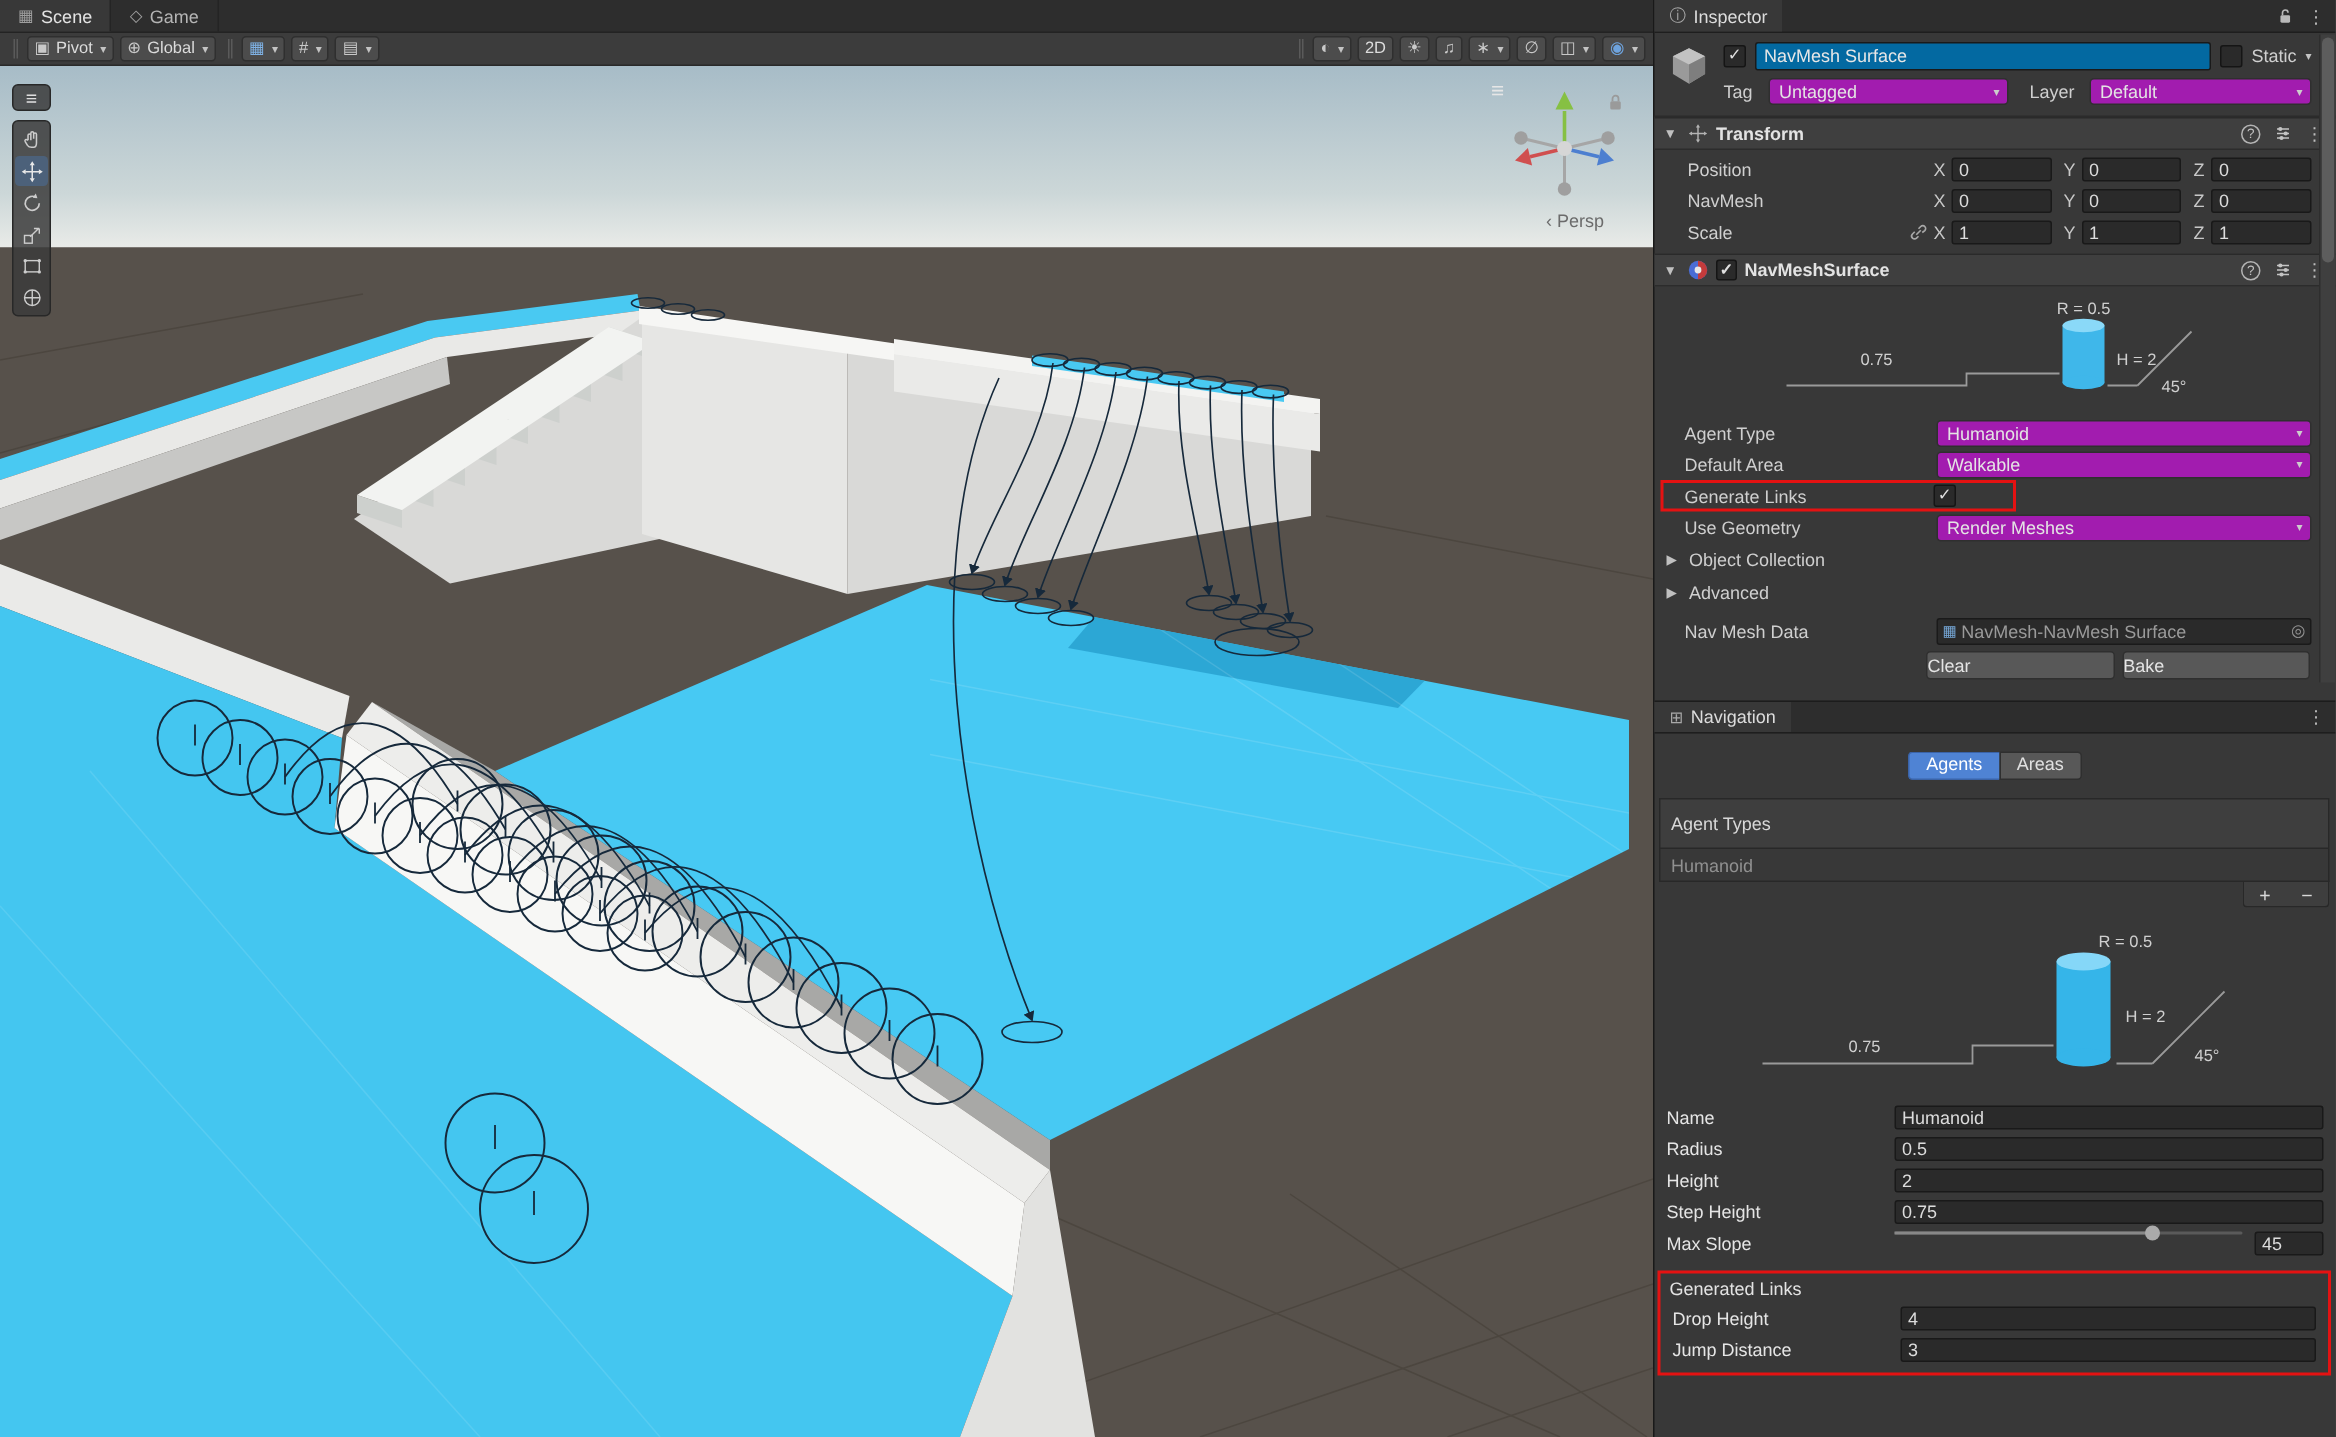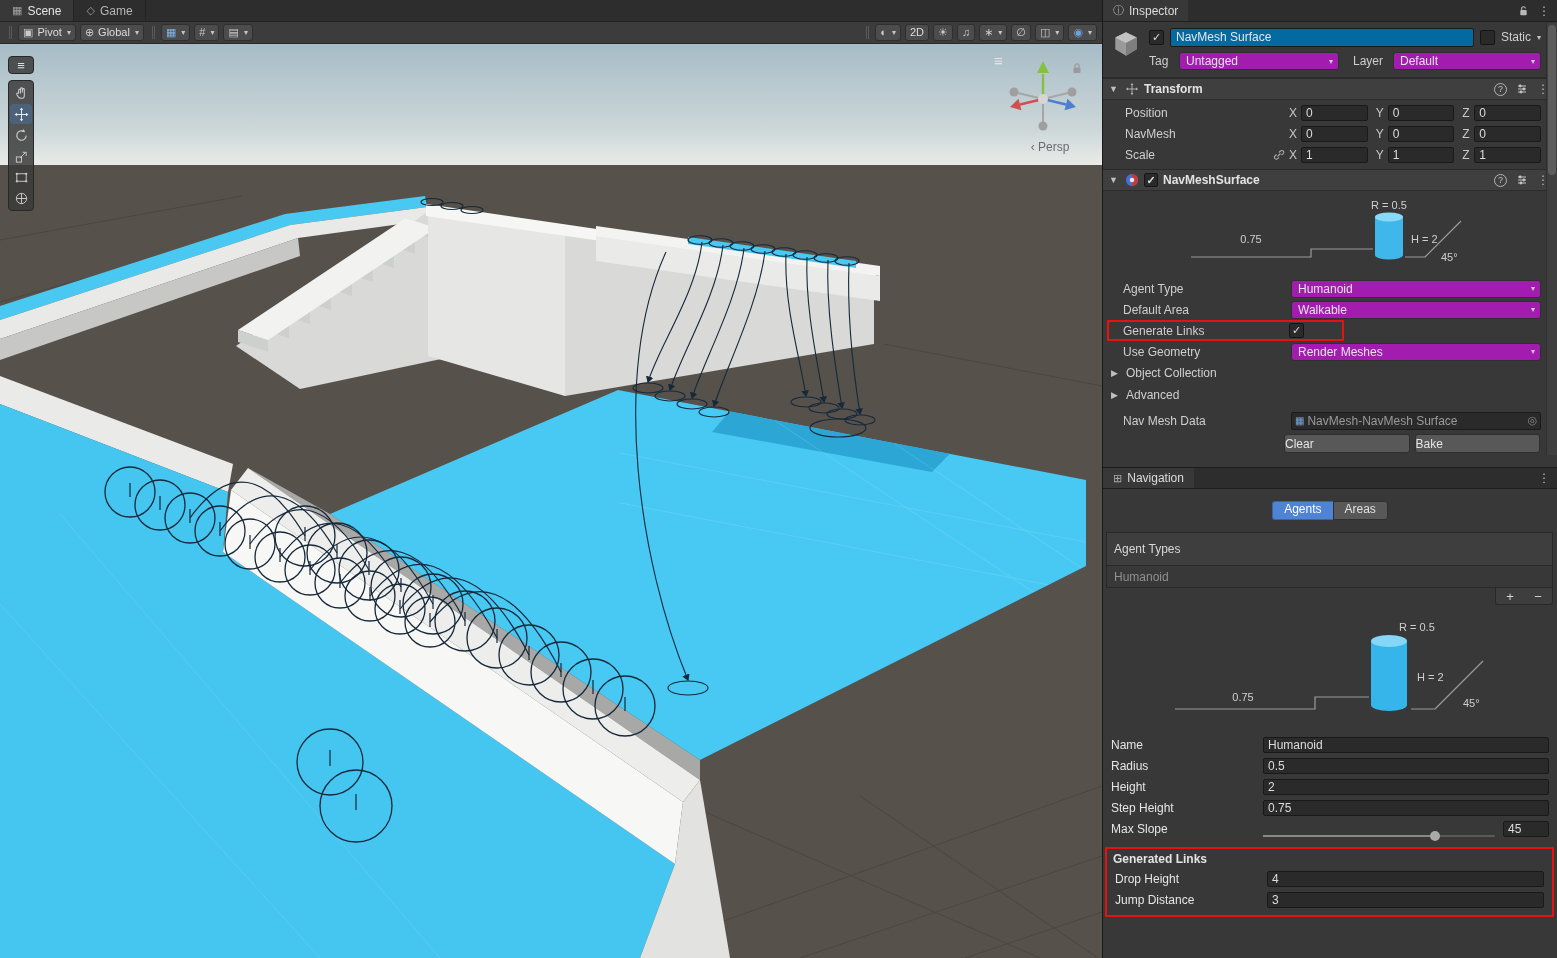--- a/index.html
+++ b/index.html
@@ -101,27 +101,27 @@
   .seg.right{border-radius:0 3px 3px 0}
   .at-box{margin:12px 4px 0 3px}
   .at-head{height:34px;background:#3e3e3e;border:1px solid #282828;display:flex;align-items:center;padding:0 7px;color:#d8d8d8}
   .at-row{height:22px;background:#383838;border:1px solid #282828;border-top:none;display:flex;align-items:center;
     padding:0 7px;color:#909090}
   .at-footwrap{display:flex;justify-content:flex-end}
   .at-foot{width:58px;height:17px;background:#3e3e3e;border:1px solid #282828;border-top:none;border-radius:0 0 3px 3px;
     display:flex;align-items:center;justify-content:space-around;color:#d8d8d8;font-size:13px;line-height:1}
   .nrow{display:flex;align-items:center;height:20px;padding:0 8px 0 8px;margin:1px 0}
   .nlabel{width:152px;color:#e5e5e5;flex:0 0 auto}
-  .slider{flex:1;display:flex;align-items:flex-end;gap:8px;min-width:0}
+  .slider{flex:1;display:flex;align-items:flex-start;gap:8px;min-width:0}
   .track{flex:1;height:2px;background:#5a5a5a;position:relative;border-radius:1px}
   .trackfill{position:absolute;left:0;top:0;height:2px;width:74%;background:#888888}
   .sthumb{position:absolute;left:calc(74% - 5px);top:-4px;width:10px;height:10px;border-radius:50%;background:#aaaaaa}
   input.slval{width:46px;flex:0 0 auto}
   .redbox2{border:2px solid #e51212;margin:8px 3px 0 2px;padding:0 0 4px}
-  .gl-title{font-weight:bold;color:#e3e3e3;padding:3px 0 2px 6px}
+  .gl-title{font-weight:normal;color:#e3e3e3;padding:3px 0 2px 6px}
   text{font-family:"Liberation Sans",sans-serif}
 </style>
 </head>
 <body>
 
 <div class="app">
 
   <div class="scene-panel">
     <div class="tabbar">
       <div class="tab active">

